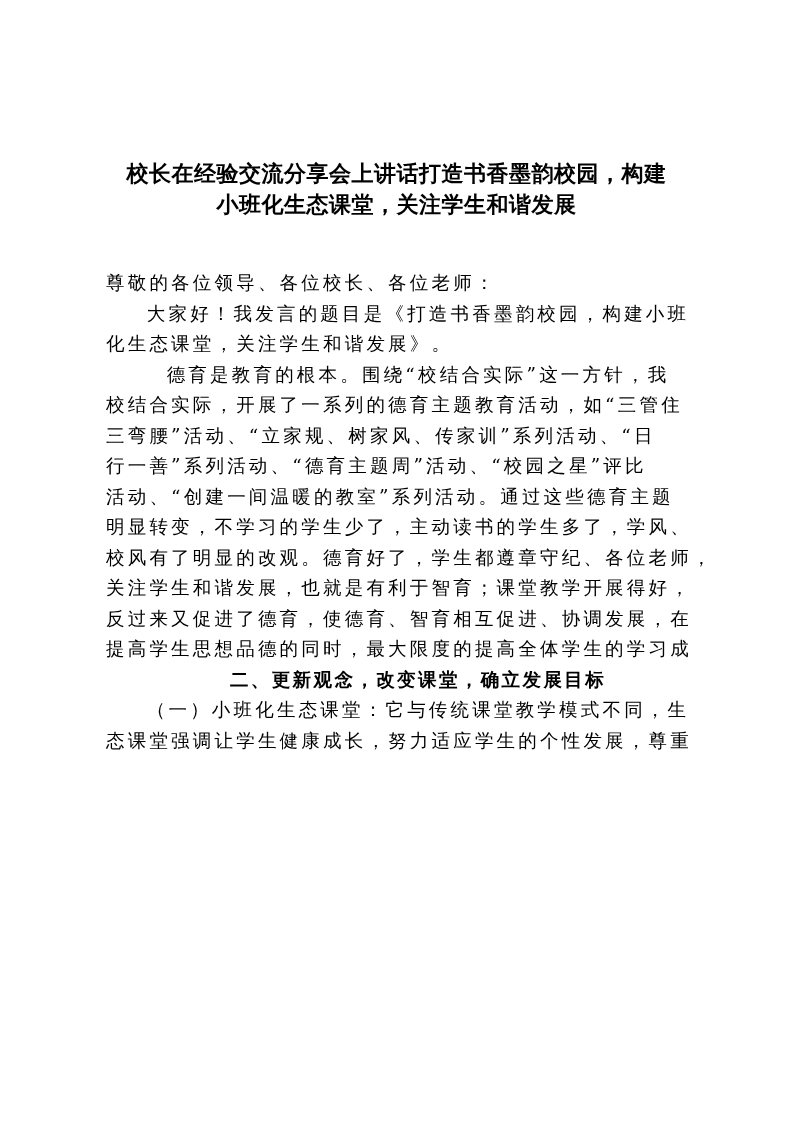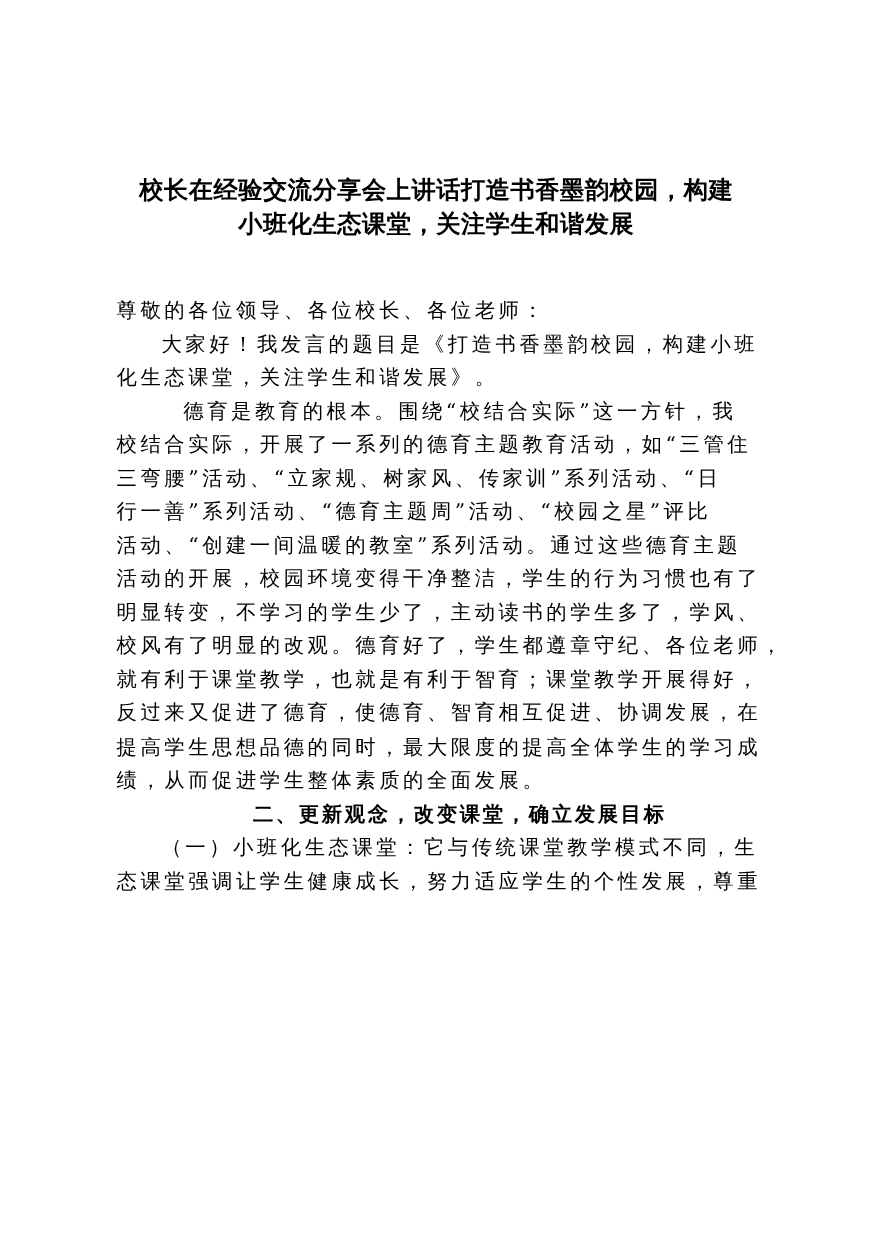--- a/index.html
+++ b/index.html
@@ -81,27 +81,25 @@
       <span class="line">化生态课堂，关注学生和谐发展》。</span>
     </div>
 
 
     <div>
       <span class="line indent">德育是教育的根本。围绕“校结合实际”这一方针，我</span>
       <span class="line">校结合实际，开展了一系列的德育主题教育活动，如“三管住</span>
       <span class="line">三弯腰”活动、“立家规、树家风、传家训”系列活动、“日</span>
       <span class="line">行一善”系列活动、“德育主题周”活动、“校园之星”评比</span>
       <span class="line">活动、“创建一间温暖的教室”系列活动。通过这些德育主题</span>
-      <span class="line">活动的开展，校园环境变得干净整洁，学生的行为习惯也有了</span>
       <span class="line">明显转变，不学习的学生少了，主动读书的学生多了，学风、</span>
       <span class="line">校风有了明显的改观。德育好了，学生都遵章守纪、各位老师，</span>
-      <span class="line">就有利于课堂教学，也就是有利于智育；课堂教学开展得好，</span>
+      <span class="line">关注学生和谐发展，也就是有利于智育；课堂教学开展得好，</span>
       <span class="line">反过来又促进了德育，使德育、智育相互促进、协调发展，在</span>
       <span class="line">提高学生思想品德的同时，最大限度的提高全体学生的学习成</span>
-      <span class="line">绩，从而促进学生整体素质的全面发展。</span>
     </div>
 
     <span class="line indent heading">二、更新观念，改变课堂，确立发展目标</span>
 
     <div>
       <span class="line indent">（一）小班化生态课堂：它与传统课堂教学模式不同，生</span>
       <span class="line">态课堂强调让学生健康成长，努力适应学生的个性发展，尊重</span>
     </div>
   </div>
 

